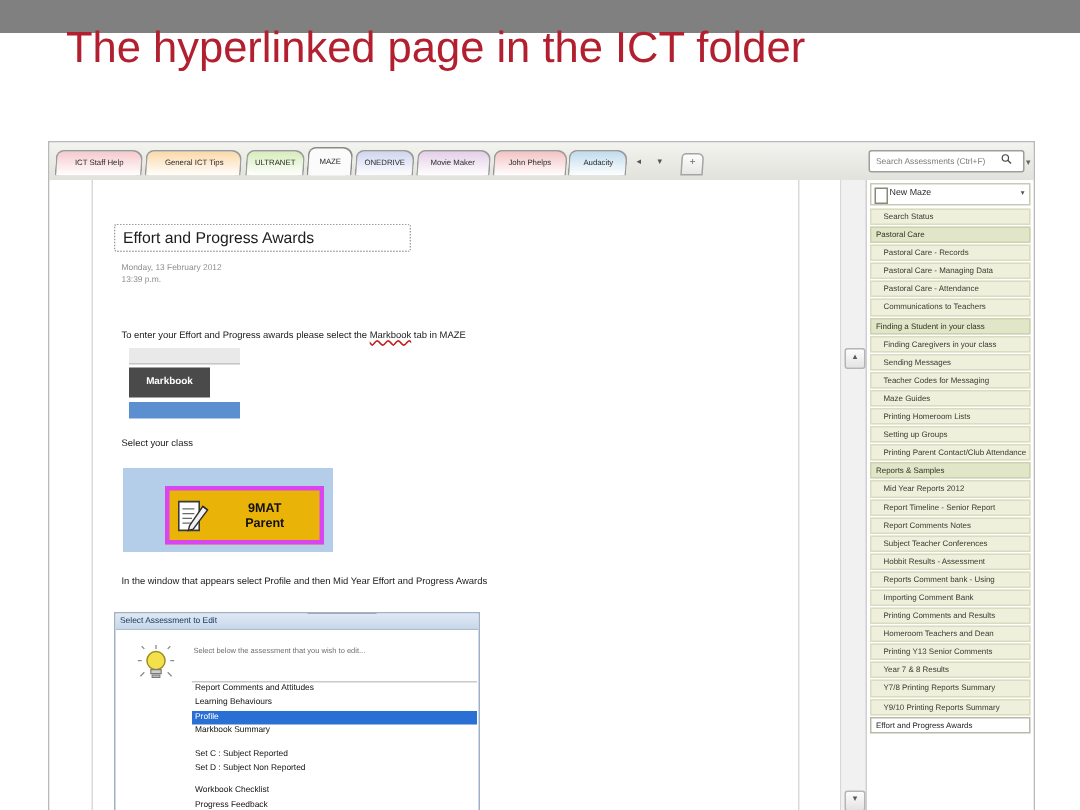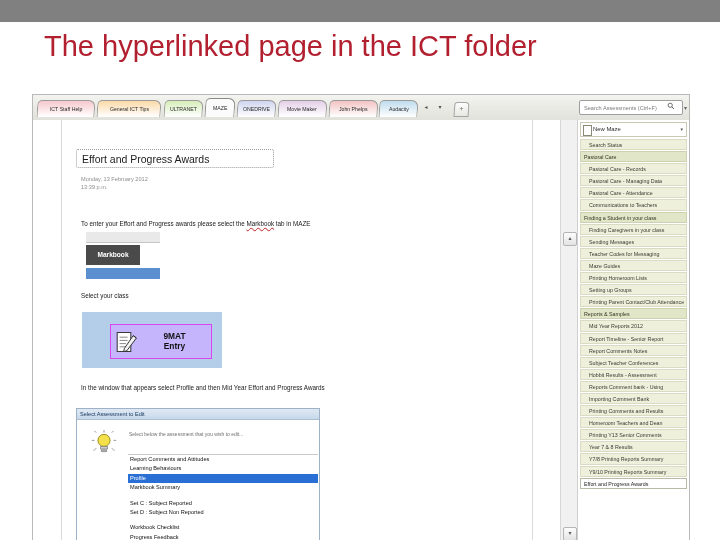--- a/index.html
+++ b/index.html
@@ -18,21 +18,21 @@
 
   
   .slide-topbar {
     position: absolute;
     left: 0; top: 0;
     width: 720px; height: 22px;
     background: #808080;
   }
   .slide-title {
     position: absolute;
-    left: 44px; top: 30px;
+    left: 44px; top: 16px;
     width: 640px;
     font-size: 29px;
     color: #b22030;
     font-family: "Liberation Sans", sans-serif;
     letter-spacing: 0px;
     white-space: nowrap;
   }
 
   
   .shot {
@@ -221,22 +221,22 @@
   .bluepanel {
     position: absolute;
     left: 20px; top: 192px;
     width: 140px; height: 56px;
     background: #b4cde8;
   }
   .entry-btn {
     position: absolute;
     left: 28px; top: 12px;
     width: 100px; height: 33px;
-    background: #c4b5fd;
-    border: 1px solid #d946ef;
+    background: #eab308;
+    border: 3px solid #d946ef;
     display: flex;
     align-items: center;
     justify-content: center;
   }
   .entry-icon {
     width: 24px; height: 26px;
     margin-left: 3px;
     flex: none;
   }
   .entry-label {
@@ -449,21 +449,21 @@
               <path d="M4 4 h17 v24 h-17 z" fill="#ffffff" stroke="#3a3a3a" stroke-width="1.3"></path>
               <line x1="7" y1="10" x2="17" y2="10" stroke="#6a6a6a" stroke-width="1"></line>
               <line x1="7" y1="14" x2="17" y2="14" stroke="#6a6a6a" stroke-width="1"></line>
               <line x1="7" y1="18" x2="15" y2="18" stroke="#6a6a6a" stroke-width="1"></line>
               <line x1="7" y1="22" x2="16" y2="22" stroke="#6a6a6a" stroke-width="1"></line>
               <path d="M13 24 L24 8 l4 3 L16 27 l-4 1 z" fill="#f0f0f0" stroke="#2f2f2f" stroke-width="1.2"></path>
               <path d="M24 8 l4 3" stroke="#2f2f2f" stroke-width="1.2"></path>
             </svg>
             <div class="entry-label">
               <div>9MAT</div>
-              <div>Entry</div>
+              <div>Parent</div>
             </div>
           </div>
         </div>
 
         <div class="doc-line l2">In the window that appears select Profile and then Mid Year Effort and Progress Awards</div>
 
         <div class="dlg">
           <div class="dlg-tab-nub"></div>
           <div class="dlg-title">Select Assessment to Edit</div>
           <svg class="dlg-bulb" viewBox="0 0 30 32">

